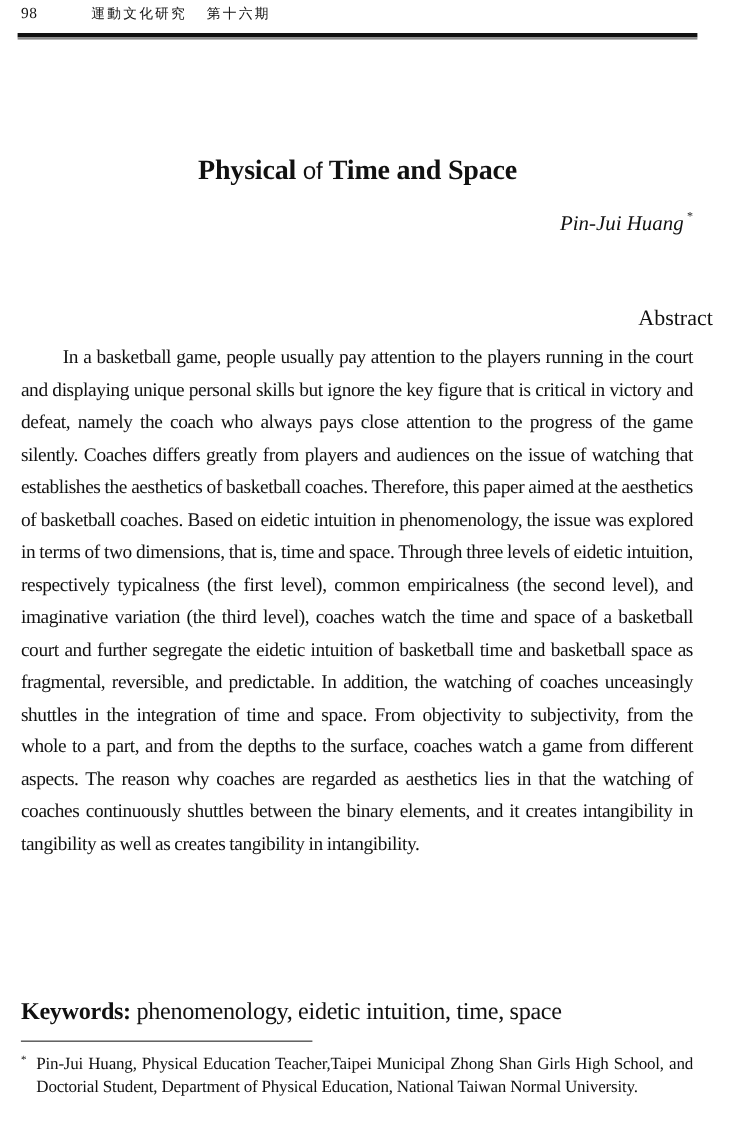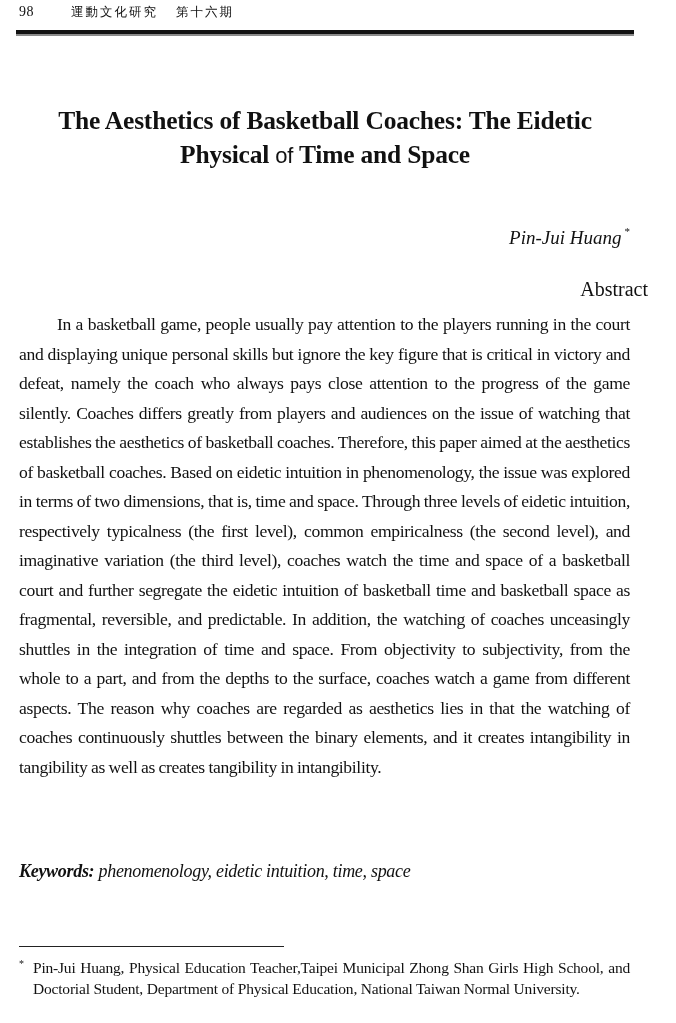--- a/index.html
+++ b/index.html
@@ -1,52 +1,52 @@
 <!DOCTYPE html>
 <html><head>
   <meta charset="utf-8">
   <style>
     html, body { margin: 0; padding: 0; background: #ffffff; }
     body { width: 676px; height: 1023px; position: relative; overflow: hidden; color: #111; font-family: "Liberation Serif", serif; }
     .running-head { position: absolute; left: 19px; top: 4px; font-size: 14px; letter-spacing: 0.5px; white-space: nowrap; }
-    .running-head .pg { }
+    .running-head .pg { margin-right: 12px; }
     .running-head .cn { font-family: "DejaVu Serif", serif; font-size: 12.5px; letter-spacing: 2px; margin-left: 33px; }
     .running-head .issue { margin-left: 14px; }
     .rule-black { position: absolute; left: 16px; top: 30px; width: 618px; height: 4px; background: #111; }
     .rule-gray { position: absolute; left: 16px; top: 34px; width: 618px; height: 2px; background: #8a8a8a; }
 
     .title { position: absolute; left: 20px; width: 610px; top: 104px; text-align: center; font-weight: bold; font-size: 25.5px; line-height: 34px; letter-spacing: -0.2px; }
     .title .of { font-weight: normal; font-family: "Liberation Sans", sans-serif; font-size: 22px; }
-    .author { position: absolute; right: 46px; top: 225px; font-style: italic; font-size: 19px; white-space: nowrap; }
+    .author { position: absolute; right: 46px; top: 191px; font-style: italic; font-size: 19px; white-space: nowrap; }
     .author sup { font-style: normal; font-size: 11px; vertical-align: 9px; margin-left: 3px; }
 
     .abstract-heading { position: absolute; left: 0; width: 648px; top: 278px; text-align: right; font-size: 20px; }
     .abstract-body { position: absolute; left: 19px; width: 611px; top: 310px; font-size: 17.6px; line-height: 29.5px; text-align: justify; letter-spacing: -0.35px; word-spacing: -0.5px; margin: 0; text-indent: 38px; }
 
-    .keywords { position: absolute; left: 19px; top: 861px; font-size: 18px; letter-spacing: -0.3px; white-space: nowrap; font-style: italic; }
+    .keywords { position: absolute; left: 19px; top: 906px; font-size: 22px; letter-spacing: -0.3px; white-space: nowrap; }
     .keywords b { font-weight: bold; }
 
     .footnote-rule { position: absolute; left: 19px; top: 946px; width: 265px; height: 1px; background: #222; }
     .footnote { position: absolute; left: 19px; width: 611px; top: 958px; font-size: 15.5px; line-height: 20.5px; text-align: justify; letter-spacing: -0.2px; }
     .footnote .mark { position: absolute; left: 0; top: -4px; font-size: 10px; }
     .footnote .ftext { display: block; padding-left: 14px; text-indent: 0; }
   </style>
 </head>
 <body>
 
 <div class="running-head">
   <span class="pg">98</span>
   <span class="cn">運動文化研究</span>
   <span class="cn issue">第十六期</span>
 </div>
 <div class="rule-black"></div>
 <div class="rule-gray"></div>
 
 <div class="title">
-  <span>The Aesthetics of Basketball Coaches: The Eidetic</span><br>
+  <br>
   <span>Physical </span><span class="of">of</span><span> Time and Space</span>
 </div>
 
 <div class="author">
   <span>Pin-Jui Huang</span><sup>*</sup>
 </div>
 
 <div class="abstract-heading">Abstract</div>
 <p class="abstract-body">In a basketball game, people usually pay attention to the players running in the court and displaying unique personal skills but ignore the key figure that is critical in victory and defeat, namely the coach who always pays close attention to the progress of the game silently. Coaches differs greatly from players and audiences on the issue of watching that establishes the aesthetics of basketball coaches. Therefore, this paper aimed at the aesthetics of basketball coaches. Based on eidetic intuition in phenomenology, the issue was explored in terms of two dimensions, that is, time and space. Through three levels of eidetic intuition, respectively typicalness (the first level), common empiricalness (the second level), and imaginative variation (the third level), coaches watch the time and space of a basketball court and further segregate the eidetic intuition of basketball time and basketball space as fragmental, reversible, and predictable. In addition, the watching of coaches unceasingly shuttles in the integration of time and space. From objectivity to subjectivity, from the whole to a part, and from the depths to the surface, coaches watch a game from different aspects. The reason why coaches are regarded as aesthetics lies in that the watching of coaches continuously shuttles between the binary elements, and it creates intangibility in tangibility as well as creates tangibility in intangibility.</p>
 

